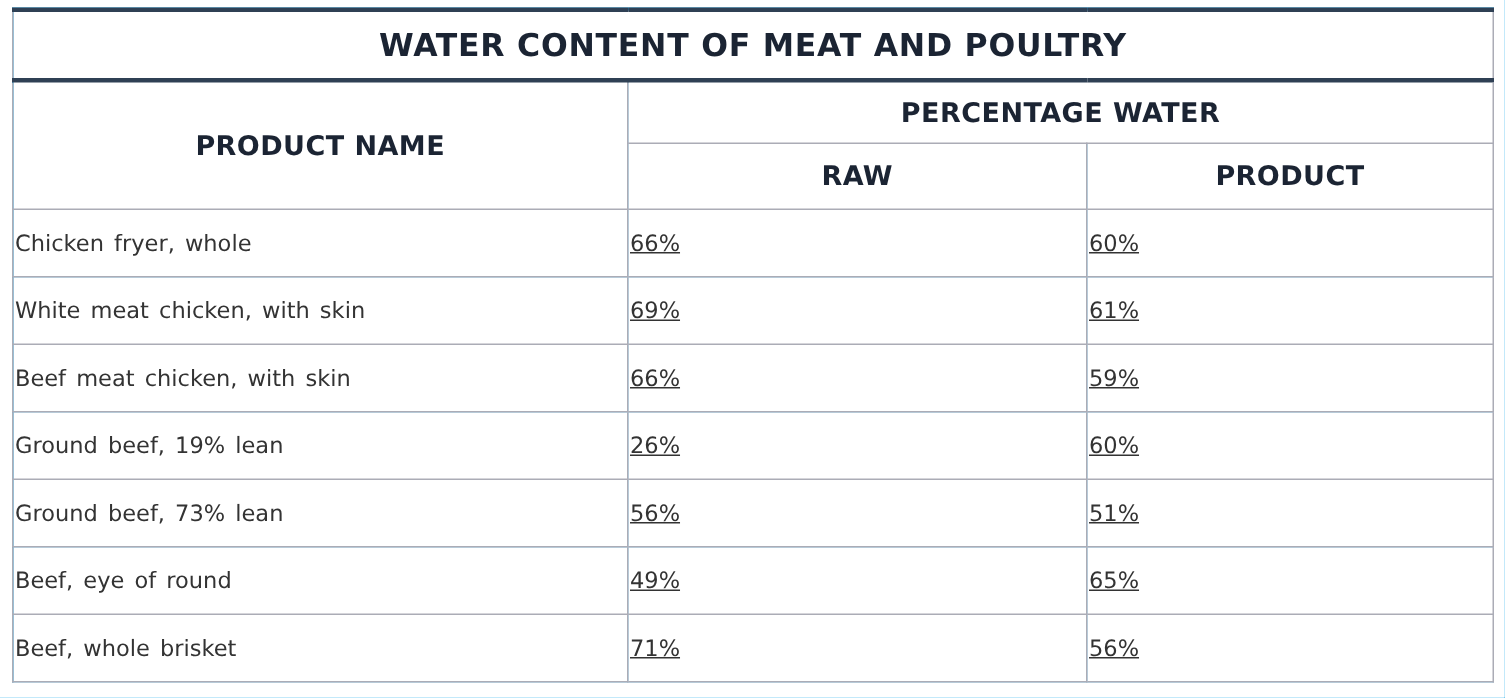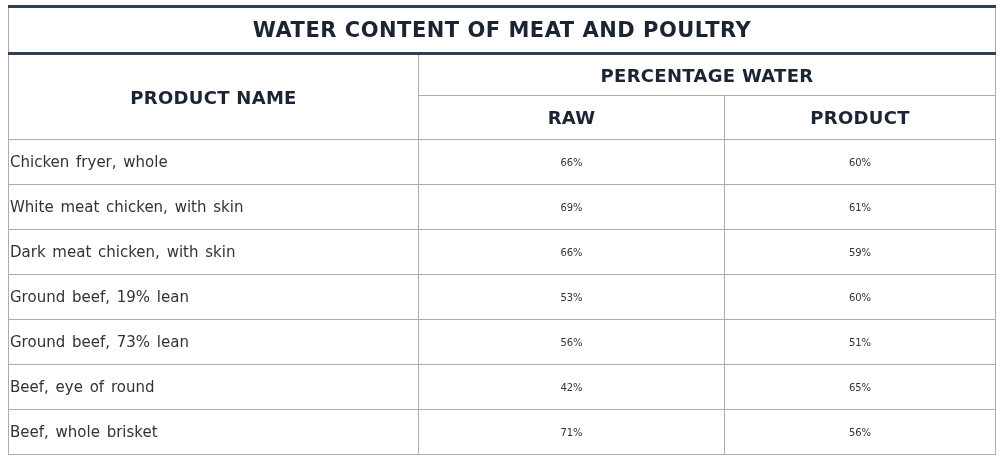--- a/index.html
+++ b/index.html
@@ -54,23 +54,23 @@
   tr.sub-row   { height: 44px; }
 
   tbody tr { height: 45px; }
   td.product-cell {
     text-align: left;
     font-size: 15px;
     color: #333333;
     word-spacing: 2px;
   }
   td.value-cell {
-    text-align: center;
-    font-size: 10px;
+    font-size: 15px;
     color: #333333;
+    text-decoration: underline;
   }
 </style>
 </head>
 <body>
 
 <div class="page">
   <table class="water-table">
     <colgroup>
       <col class="c-product">
       <col class="c-raw">
@@ -94,37 +94,37 @@
         <td class="product-cell">Chicken fryer, whole</td>
         <td class="value-cell">66%</td>
         <td class="value-cell">60%</td>
       </tr>
       <tr>
         <td class="product-cell">White meat chicken, with skin</td>
         <td class="value-cell">69%</td>
         <td class="value-cell">61%</td>
       </tr>
       <tr>
-        <td class="product-cell">Dark meat chicken, with skin</td>
+        <td class="product-cell">Beef meat chicken, with skin</td>
         <td class="value-cell">66%</td>
         <td class="value-cell">59%</td>
       </tr>
       <tr>
         <td class="product-cell">Ground beef, 19% lean</td>
-        <td class="value-cell">53%</td>
+        <td class="value-cell">26%</td>
         <td class="value-cell">60%</td>
       </tr>
       <tr>
         <td class="product-cell">Ground beef, 73% lean</td>
         <td class="value-cell">56%</td>
         <td class="value-cell">51%</td>
       </tr>
       <tr>
         <td class="product-cell">Beef, eye of round</td>
-        <td class="value-cell">42%</td>
+        <td class="value-cell">49%</td>
         <td class="value-cell">65%</td>
       </tr>
       <tr>
         <td class="product-cell">Beef, whole brisket</td>
         <td class="value-cell">71%</td>
         <td class="value-cell">56%</td>
       </tr>
     </tbody>
   </table>
 </div>

